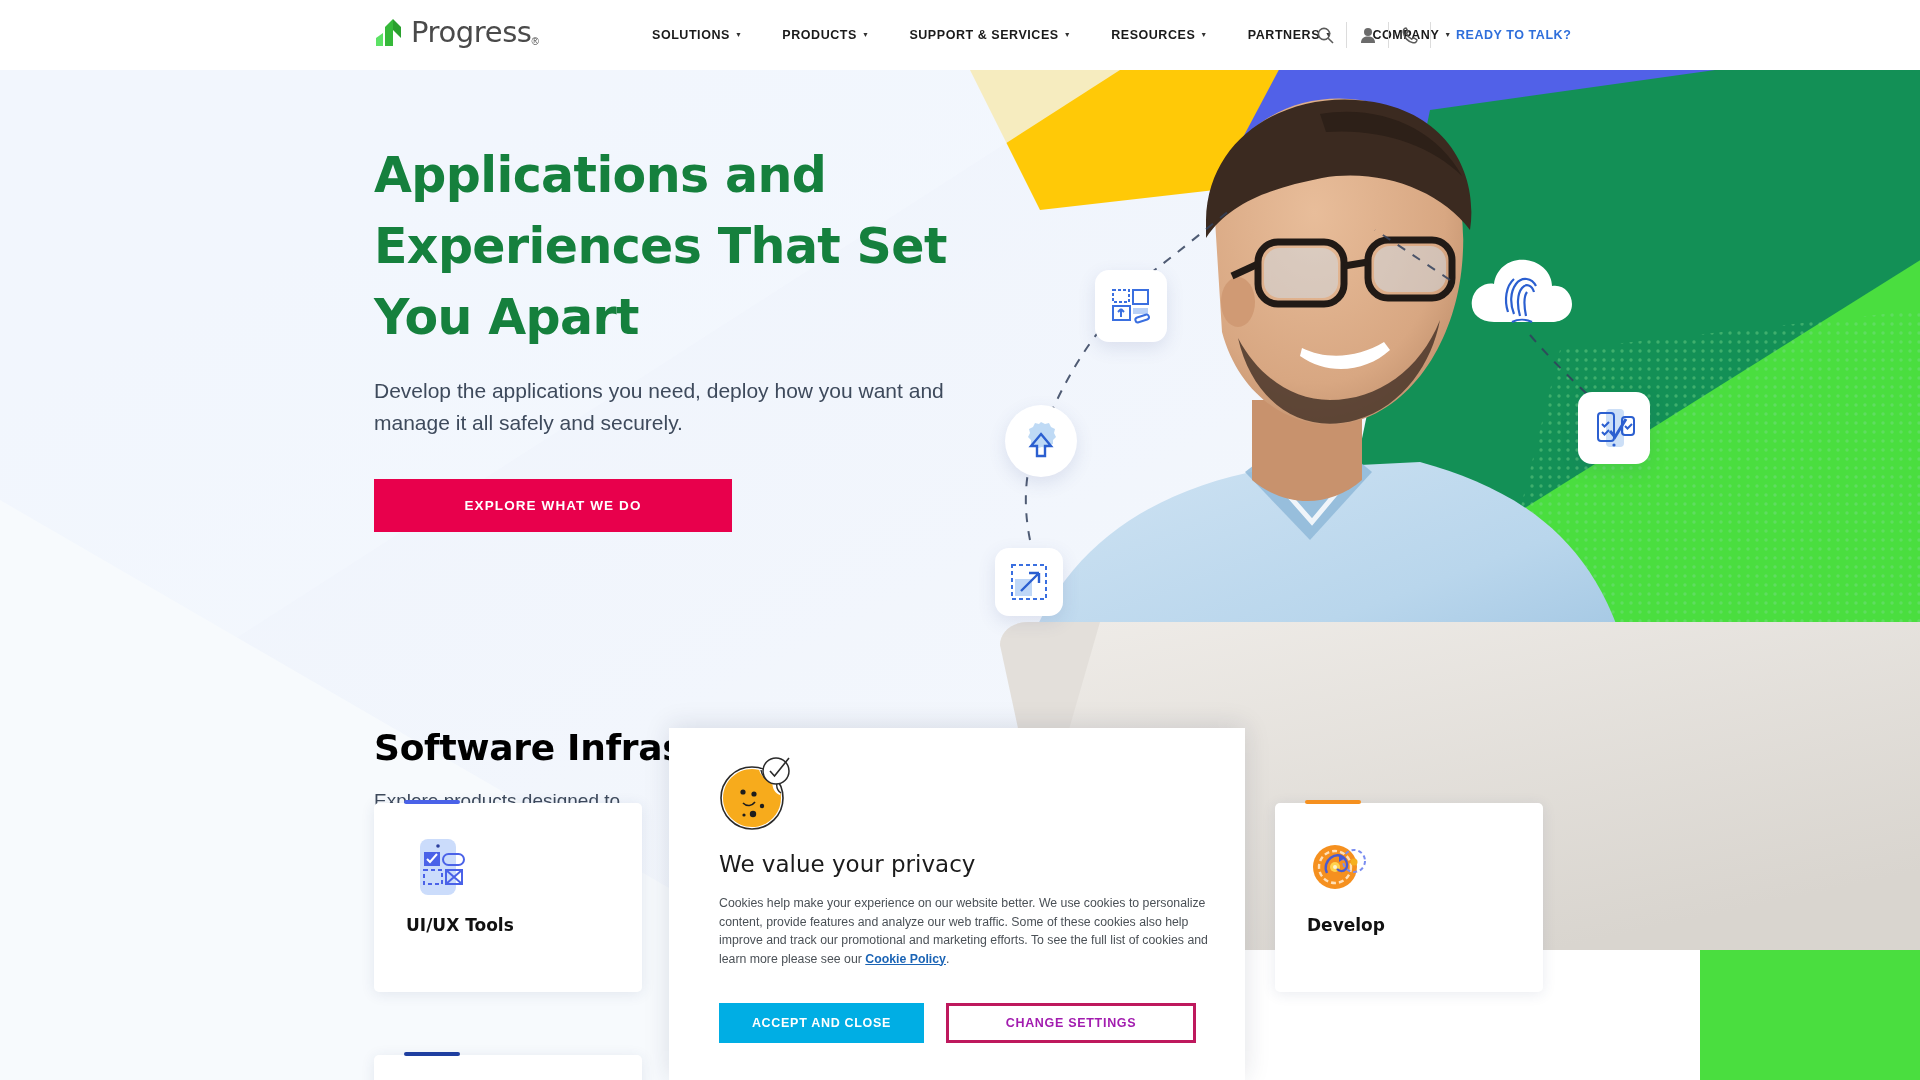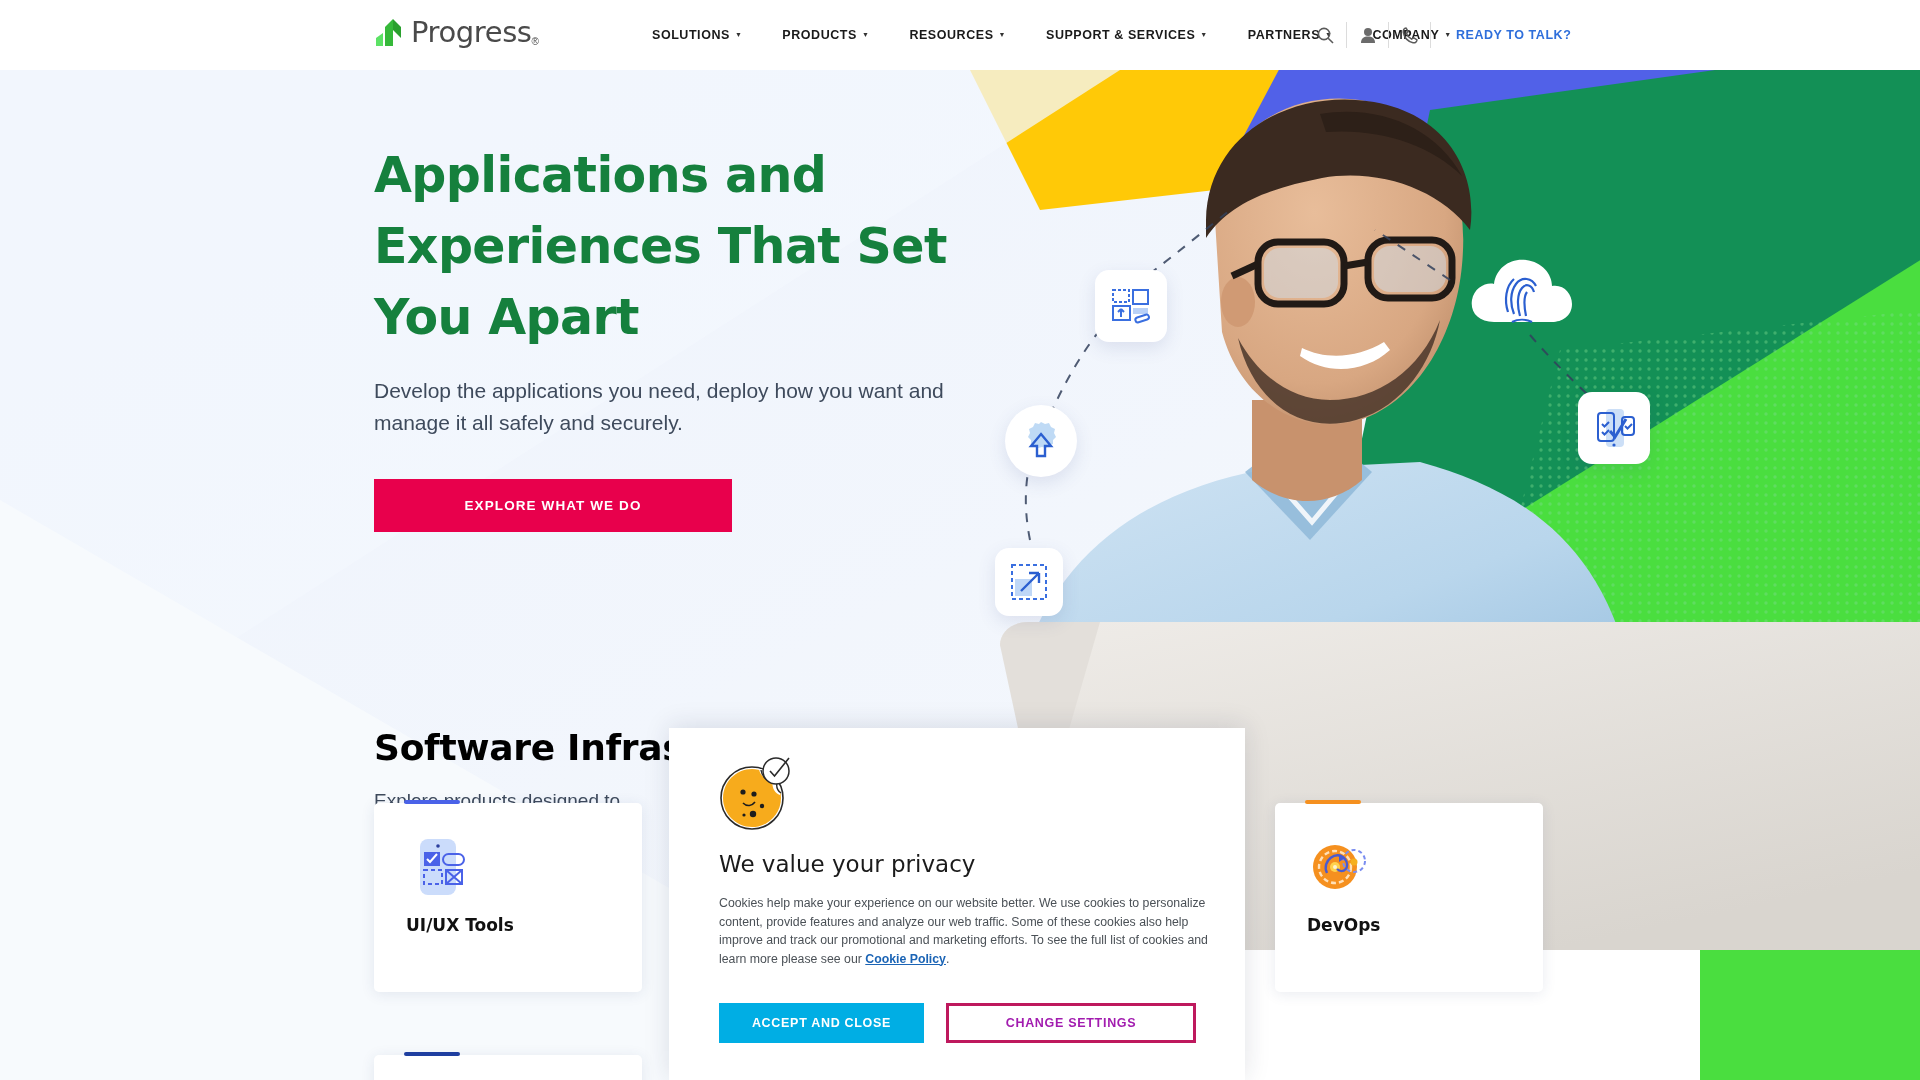--- a/index.html
+++ b/index.html
@@ -327,21 +327,21 @@
         <circle cx="28" cy="32" r="22" fill="#f5901f"></circle>
         <circle cx="28" cy="32" r="16" fill="none" stroke="#ffe0b8" stroke-width="2.4" stroke-dasharray="5 3"></circle>
         <circle cx="28" cy="32" r="5" fill="#ffd24d"></circle>
         <circle cx="28" cy="32" r="2" fill="#fff4cc"></circle>
         <circle cx="47" cy="26" r="11" fill="none" stroke="#7a8df0" stroke-width="2" stroke-dasharray="4 3"></circle>
         <circle cx="47" cy="27" r="3.5" fill="#f5b01f"></circle>
         <path d="M20,38 C14,26 30,14 38,24 C44,32 36,40 30,34" fill="none" stroke="#4a5bd0" stroke-width="2.4"></path>
         <path d="M32,20 l6,3 l-6,4 Z" fill="#4a5bd0"></path>
       </svg>
     </div>
-    <div class="card-title">DevOps</div>
+    <div class="card-title">Develop</div>
   </div>
 
   <div class="card" style="left:374px; top:985px; height:120px;">
     <div class="accent" style="background:#1f3fa0;"></div>
 
   </div>
 </div>
 
 <div class="header">
   <div class="logo">
@@ -359,25 +359,25 @@
   <div class="nav">
     <div class="nav-item">
       <span>SOLUTIONS</span>
       <span class="caret">▼</span>
     </div>
     <div class="nav-item">
       <span>PRODUCTS</span>
       <span class="caret">▼</span>
     </div>
     <div class="nav-item">
+      <span>SUPPORT &amp; SERVICES</span>
+      <span class="caret">▼</span>
+    </div>
+    <div class="nav-item">
       <span>RESOURCES</span>
-      <span class="caret">▼</span>
-    </div>
-    <div class="nav-item">
-      <span>SUPPORT &amp; SERVICES</span>
       <span class="caret">▼</span>
     </div>
     <div class="nav-item">
       <span>PARTNERS</span>
       <span class="caret">▼</span>
     </div>
     <div class="nav-item">
       <span>COMPANY</span>
       <span class="caret">▼</span>
     </div>

